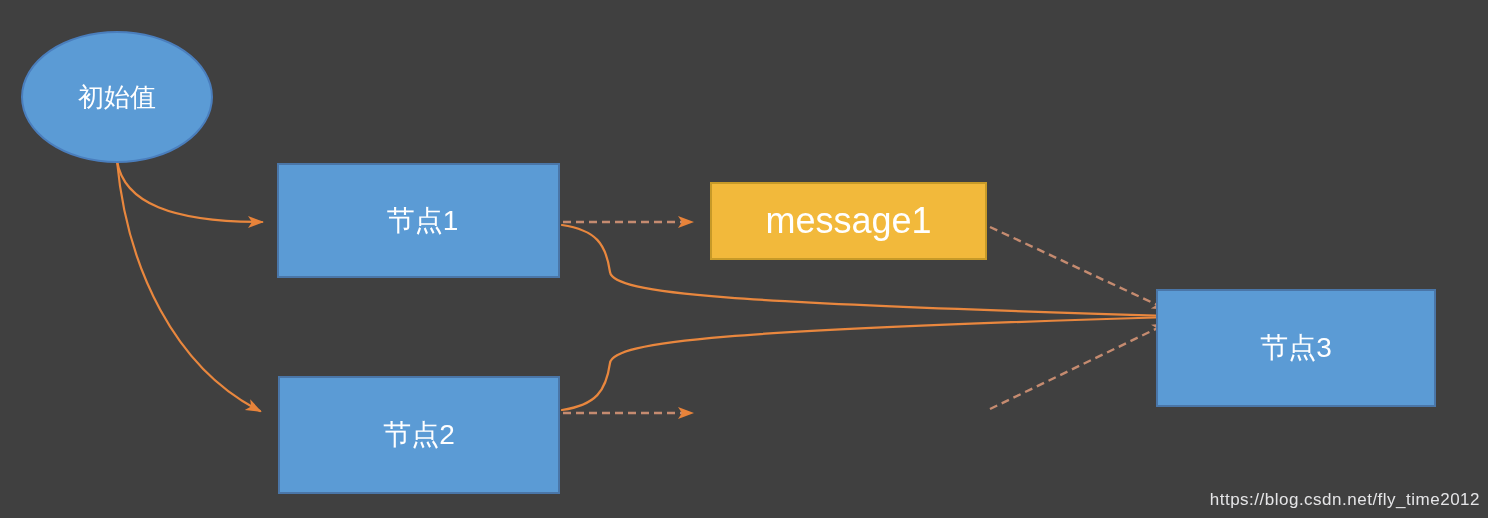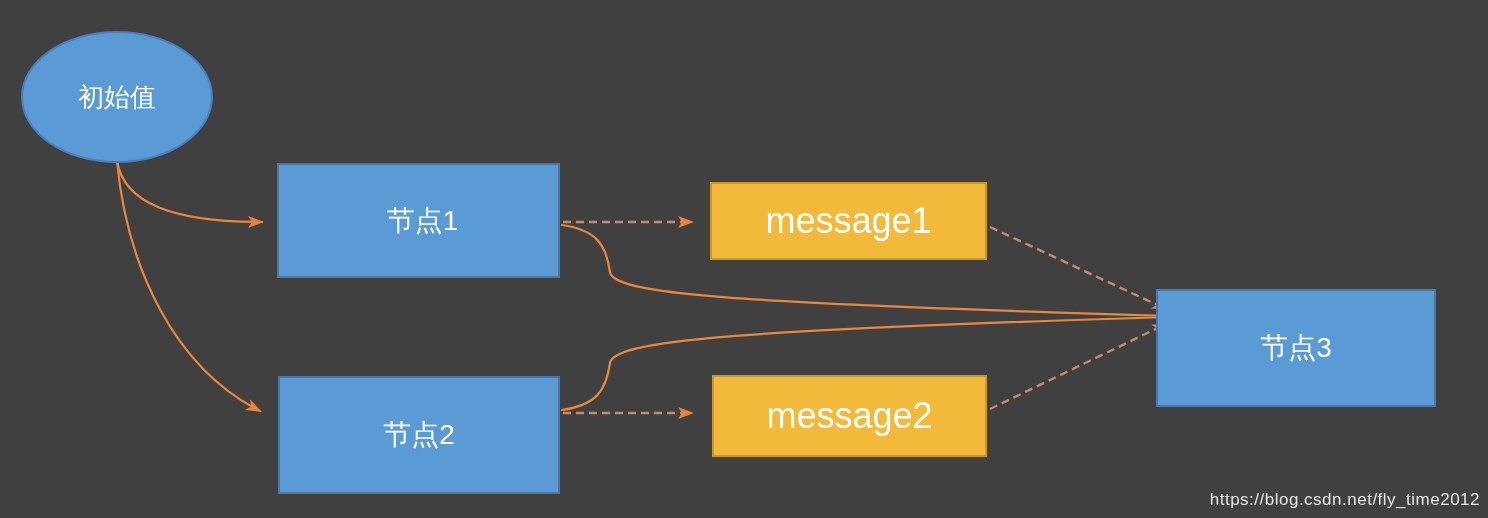--- a/index.html
+++ b/index.html
@@ -123,19 +123,16 @@
   </div>
 
   <div id="node-3" class="node node-blue">
     <span>节点3</span>
   </div>
 
   <div id="node-message1" class="node node-yellow">
     <span>message1</span>
   </div>
 
-  <div id="node-message2" class="node node-yellow">
-    <span>message2</span>
-  </div>
 
   <div class="watermark">https://blog.csdn.net/fly_time2012</div>
 
 </div>
 
 </body></html>

